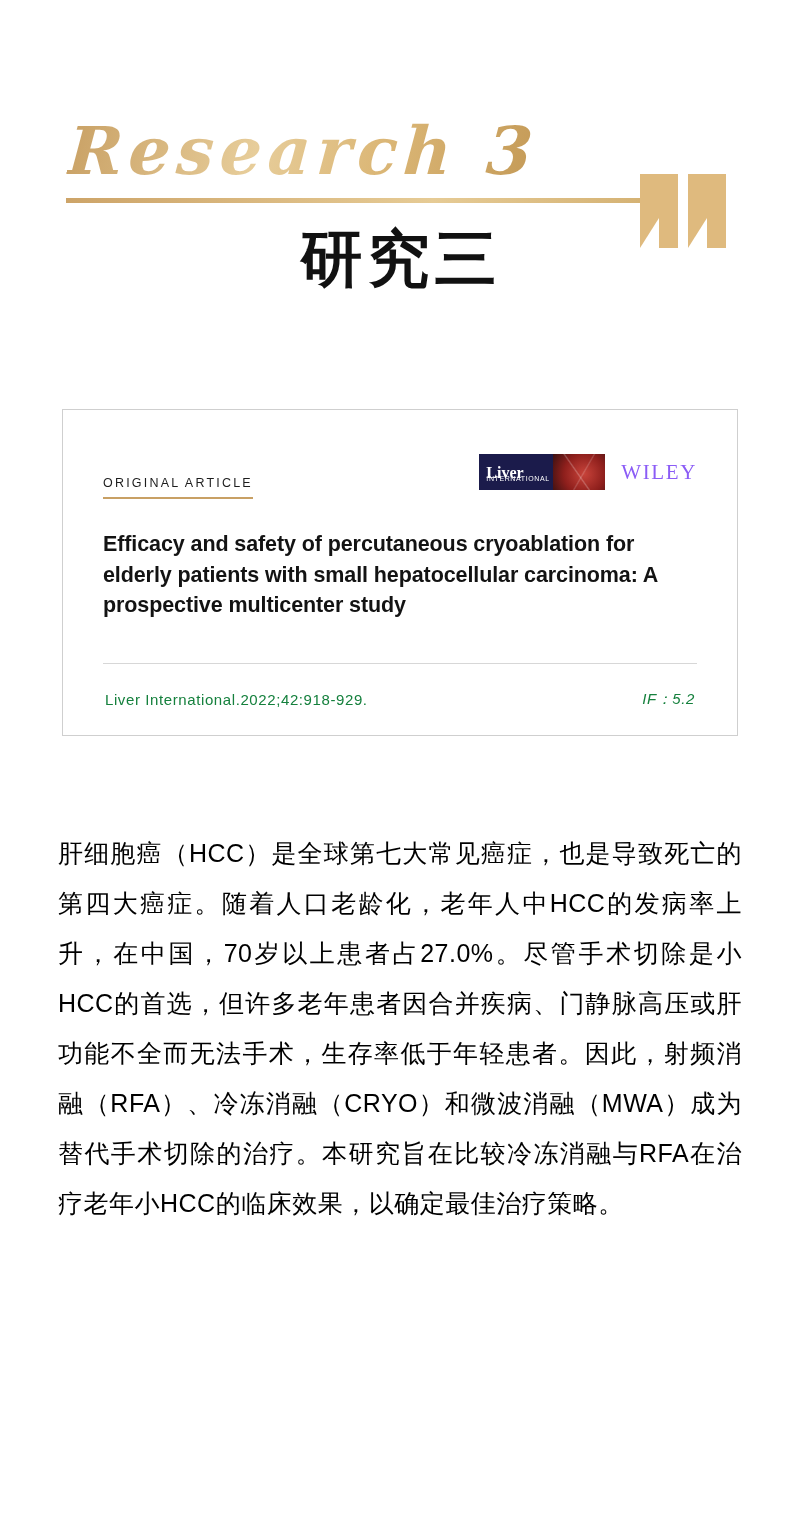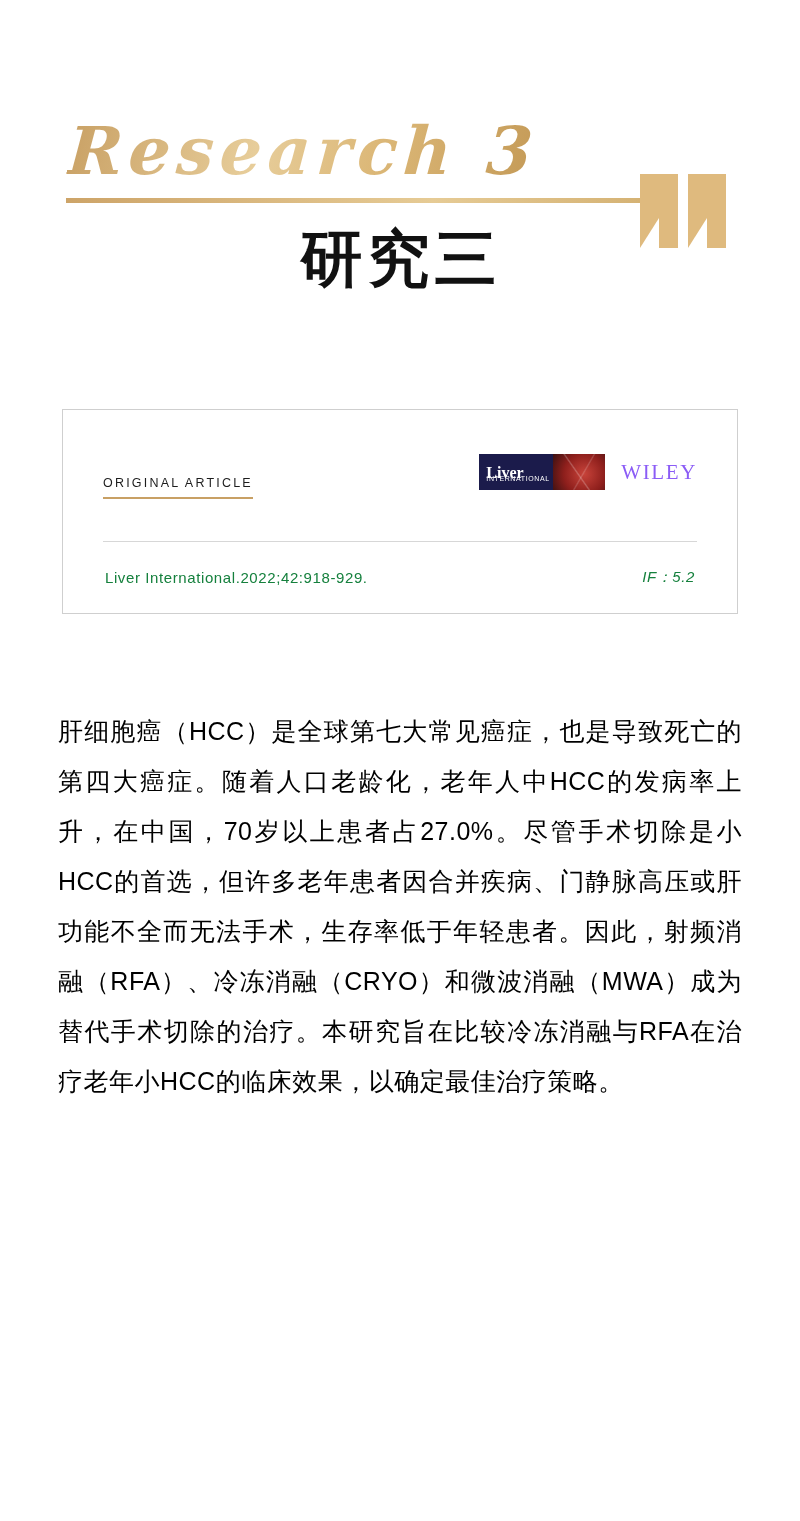--- a/index.html
+++ b/index.html
@@ -253,20 +253,21 @@
       <div class="brandbar">
         <div class="liver-logo">
           <span class="lv-name">Liver</span>
           <span class="lv-sub">INTERNATIONAL</span>
           <span class="lv-art"></span>
         </div>
         <div class="wiley">WILEY</div>
       </div>
     </div>
 
+    <div class="paper-title">Efficacy and safety of percutaneous cryoablation for elderly patients with small hepatocellular carcinoma: A prospective multicenter study</div>
 
     <div class="card-footer">
       <div class="f-journal">Liver International.</div>
       <div class="f-cite">2022;42:918-929.</div>
       <div class="f-if">IF：5.2</div>
     </div>
   </div>
 
   <div class="body-text">肝细胞癌（HCC）是全球第七大常见癌症，也是导致死亡的第四大癌症。随着人口老龄化，老年人中HCC的发病率上升，在中国，70岁以上患者占27.0%。尽管手术切除是小HCC的首选，但许多老年患者因合并疾病、门静脉高压或肝功能不全而无法手术，生存率低于年轻患者。因此，射频消融（RFA）、冷冻消融（CRYO）和微波消融（MWA）成为替代手术切除的治疗。本研究旨在比较冷冻消融与RFA在治疗老年小HCC的临床效果，以确定最佳治疗策略。</div>
 

